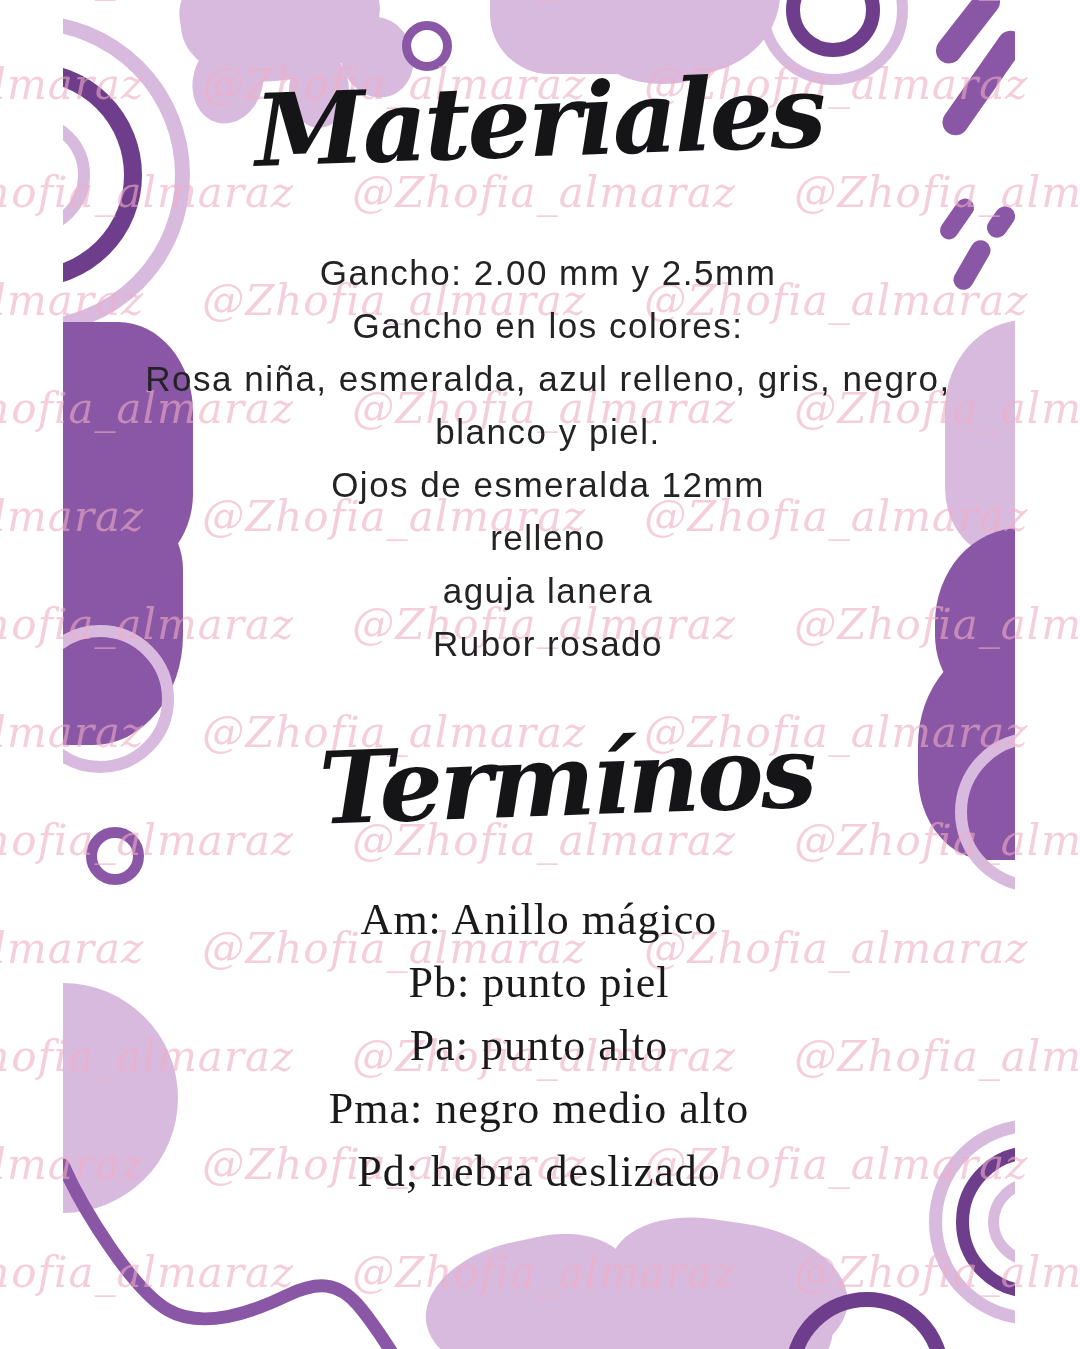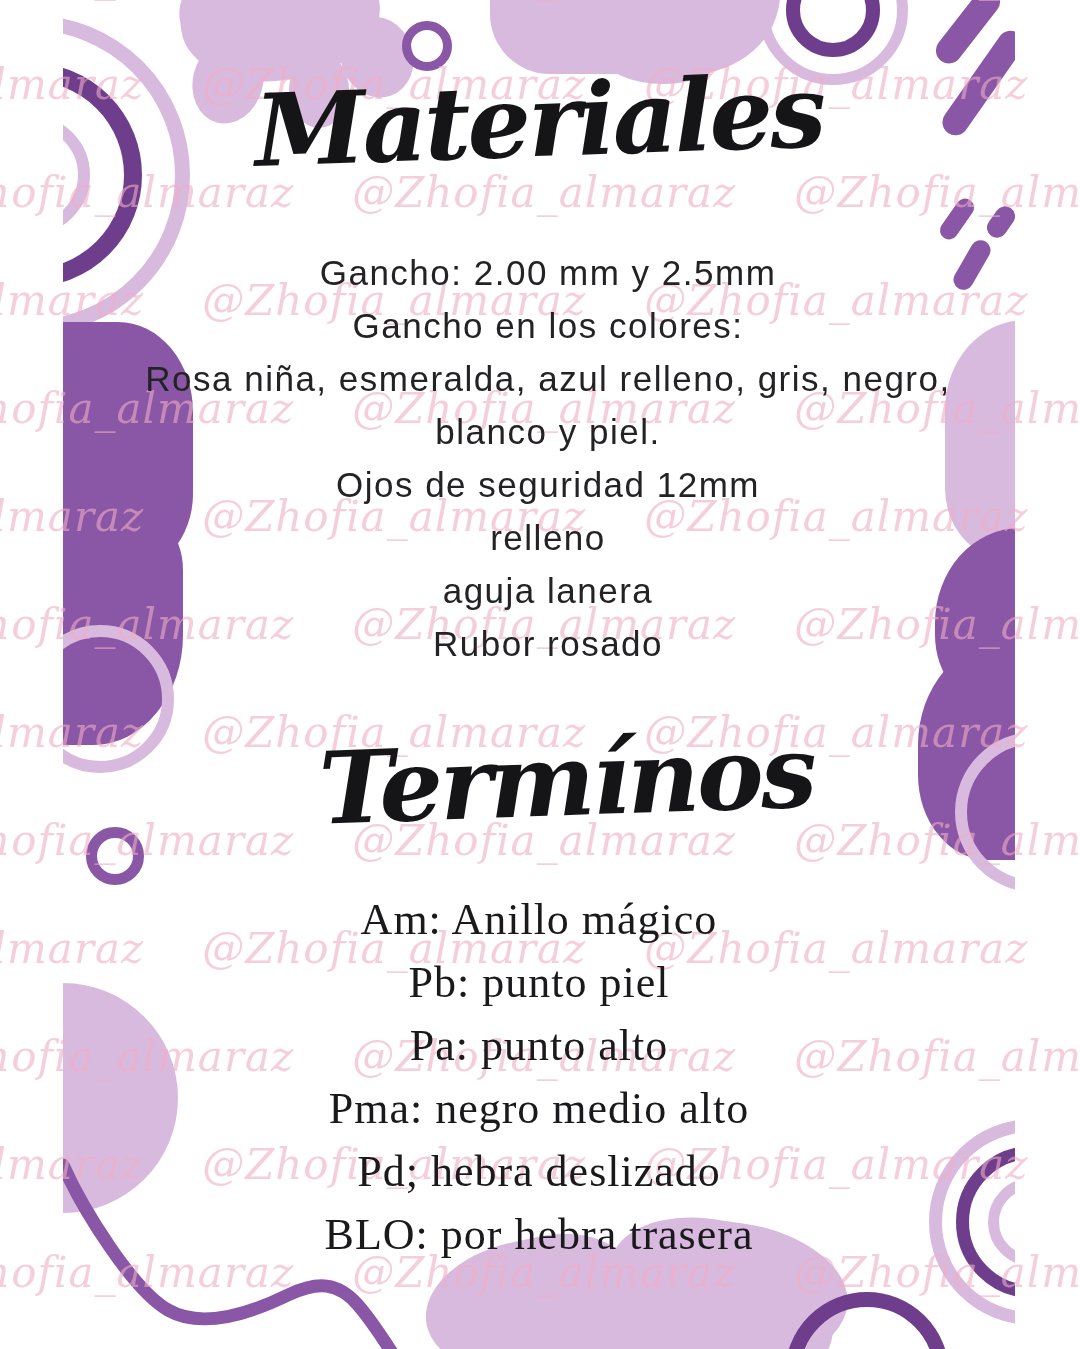--- a/index.html
+++ b/index.html
@@ -118,30 +118,29 @@
     </div>
 
   <div class="content">
     <h1 class="script-title title-materials">Materiales</h1>
 
     <div class="mat-lines">
         <div>Gancho:  2.00 mm y 2.5mm</div>
         <div>Gancho en los colores:</div>
         <div>Rosa niña, esmeralda, azul relleno, gris, negro,</div>
         <div>blanco y piel.</div>
-        <div>Ojos de seguridad 12mm</div>
+        <div>Ojos de esmeralda 12mm</div>
         <div>relleno</div>
         <div>aguja lanera</div>
         <div>Rubor rosado</div>
       </div>
 
     <h1 class="script-title title-terms">Termínos</h1>
 
     <div class="term-lines">
         <div>Am: Anillo mágico</div>
         <div>Pb: punto piel</div>
         <div>Pa: punto alto</div>
         <div>Pma: negro medio alto</div>
         <div>Pd; hebra deslizado</div>
-        <div>BLO: por hebra trasera</div>
       </div>
   </div>
 </div>
 
 </body></html>

